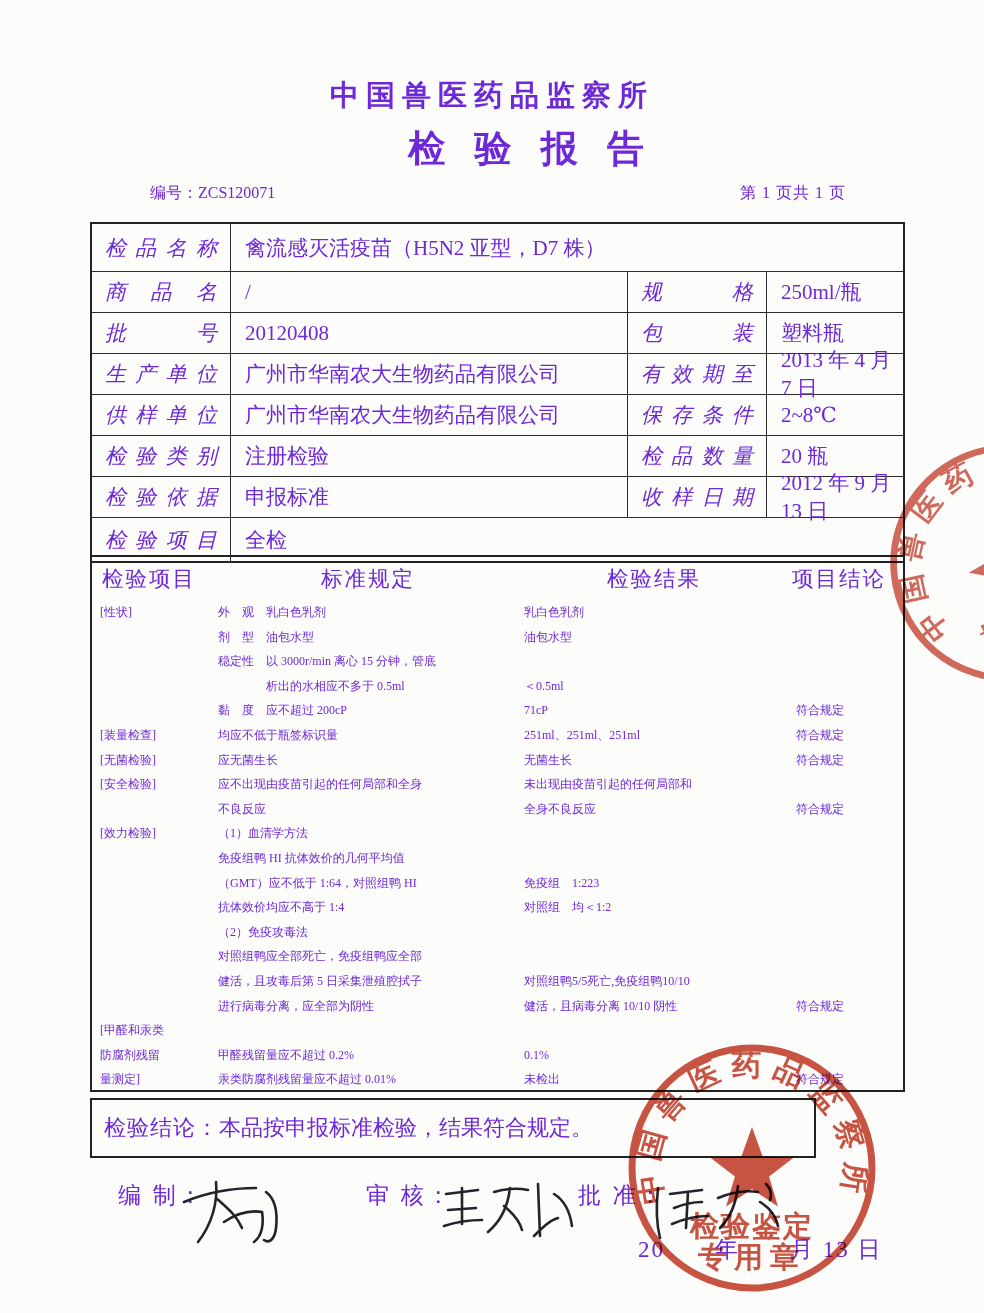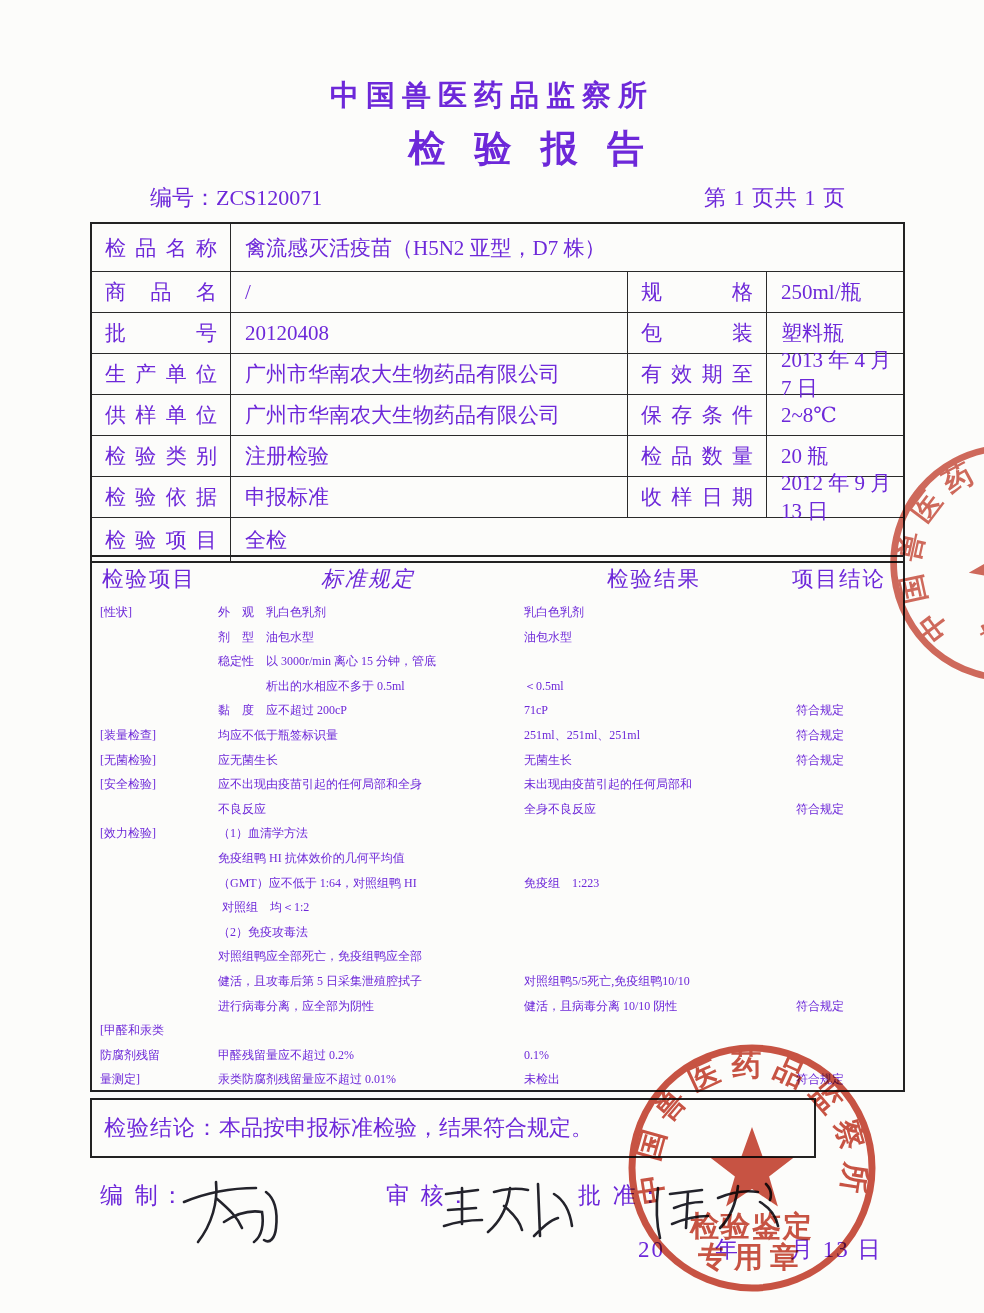--- a/index.html
+++ b/index.html
@@ -7,58 +7,58 @@
     position:relative;width:984px;height:1313px;margin:0 auto;
     background:#fcfcfa;overflow:hidden;
     font-family:"Liberation Serif","DejaVu Serif",serif;
     color:#6d28d9;
   }
   
   .org-title{position:absolute;top:76px;left:0;width:100%;text-align:center;
     font-size:29px;font-weight:bold;letter-spacing:7px;}
   .report-title{position:absolute;top:124px;left:0;width:100%;text-align:center;
     font-size:37px;font-weight:bold;letter-spacing:10px;padding-left:39px;}
-  .meta-row{position:absolute;top:183px;left:0;width:100%;height:30px;font-size:22px;}
+  .meta-row{position:absolute;top:183px;left:0;width:100%;height:30px;font-size:16px;}
   .report-no{position:absolute;left:150px;top:0;}
   .page-info{position:absolute;right:138px;top:0;letter-spacing:1px;}
   
   .info-table{position:absolute;left:90px;top:222px;width:815px;
     border:2px solid #222;box-sizing:border-box;font-size:21px;}
   .i-row{display:flex;align-items:center;border-bottom:1px solid #2a2a2a;height:40px;}
   .i-row.tall{height:47px;}
   .i-row.last{border-bottom:none;height:43px;}
   .i-label{width:112px;flex:0 0 112px;padding:0 13px;box-sizing:content-box;
     border-right:1px solid #2a2a2a;align-self:stretch;display:flex;align-items:center;}
-  .i-label span{display:block;width:100%;text-align:justify;text-align-last:justify;}
+  .i-label span{display:block;width:100%;text-align:justify;text-align-last:justify;font-style:italic;}
   .i-value{flex:1;padding-left:14px;}
   .i-value.fixed{flex:0 0 382px;align-self:stretch;display:flex;align-items:center;
     border-right:1px solid #2a2a2a;}
   
   .results-table{position:absolute;left:90px;top:555px;width:815px;height:537px;
     border:2px solid #222;box-sizing:border-box;}
   .r-head{display:flex;align-items:center;height:43px;font-size:21.5px;font-weight:500;}
   .rh1{flex:0 0 126px;padding-left:10px;box-sizing:border-box;letter-spacing:2px;}
-  .rh2{flex:0 0 300px;text-align:center;letter-spacing:2px;font-style:italic;}
+  .rh2{flex:0 0 300px;text-align:center;letter-spacing:2px;}
   .rh3{flex:0 0 272px;text-align:center;letter-spacing:2px;}
   .rh4{flex:1;padding-left:2px;letter-spacing:2px;}
   .r-line{display:flex;height:24.6px;line-height:24.6px;font-size:12px;white-space:pre;}
   .c1{flex:0 0 118px;padding-left:8px;box-sizing:content-box;overflow:visible;}
   .c2{flex:0 0 302px;}
   .c3{flex:0 0 272px;padding-left:4px;box-sizing:border-box;}
   .c4{flex:1;padding-left:4px;box-sizing:border-box;}
   
   .conclusion-box{position:absolute;left:90px;top:1098px;width:726px;height:60px;
     border:2px solid #222;box-sizing:border-box;display:flex;align-items:center;
     font-size:22px;z-index:2;background:transparent;}
   .conclusion-box .lbl{margin-left:12px;letter-spacing:1px;}
   
   .signoff{position:absolute;left:0;top:1172px;width:100%;height:90px;font-size:23px;z-index:1;}
   .sig-label{position:absolute;top:8px;letter-spacing:3px;}
-  .lbl-prepare{left:100px;}
-  .lbl-review{left:386px;}
+  .lbl-prepare{left:118px;}
+  .lbl-review{left:366px;}
   .lbl-approve{left:578px;}
   .sig-svg{position:absolute;top:-14px;}
   .sig1{left:178px;} .sig2{left:438px;} .sig3{left:648px;}
   .date-line{position:absolute;left:638px;top:1234px;font-size:23px;letter-spacing:2px;z-index:1;white-space:pre;}
   
   .stamp{position:absolute;z-index:5;mix-blend-mode:multiply;opacity:.92;pointer-events:none;}
   .stamp-main{left:622px;top:1038px;width:260px;height:260px;}
   .stamp-edge{left:884px;top:438px;width:250px;height:250px;transform:rotate(-28deg);opacity:.8;}
 </style>
 </head>
@@ -236,20 +236,21 @@
 
         <div class="r-line">
           <span class="c1"></span>
           <span class="c2">（GMT）应不低于 1:64，对照组鸭 HI</span>
           <span class="c3">免疫组　1:223</span>
           <span class="c4"></span>
         </div>
 
         <div class="r-line">
           <span class="c1"></span>
+          <span class="c2">抗体效价均应不高于 1:4</span>
           <span class="c3">对照组　均＜1:2</span>
           <span class="c4"></span>
         </div>
 
         <div class="r-line">
           <span class="c1"></span>
           <span class="c2">（2）免疫攻毒法</span>
           <span class="c3"></span>
           <span class="c4"></span>
         </div>

